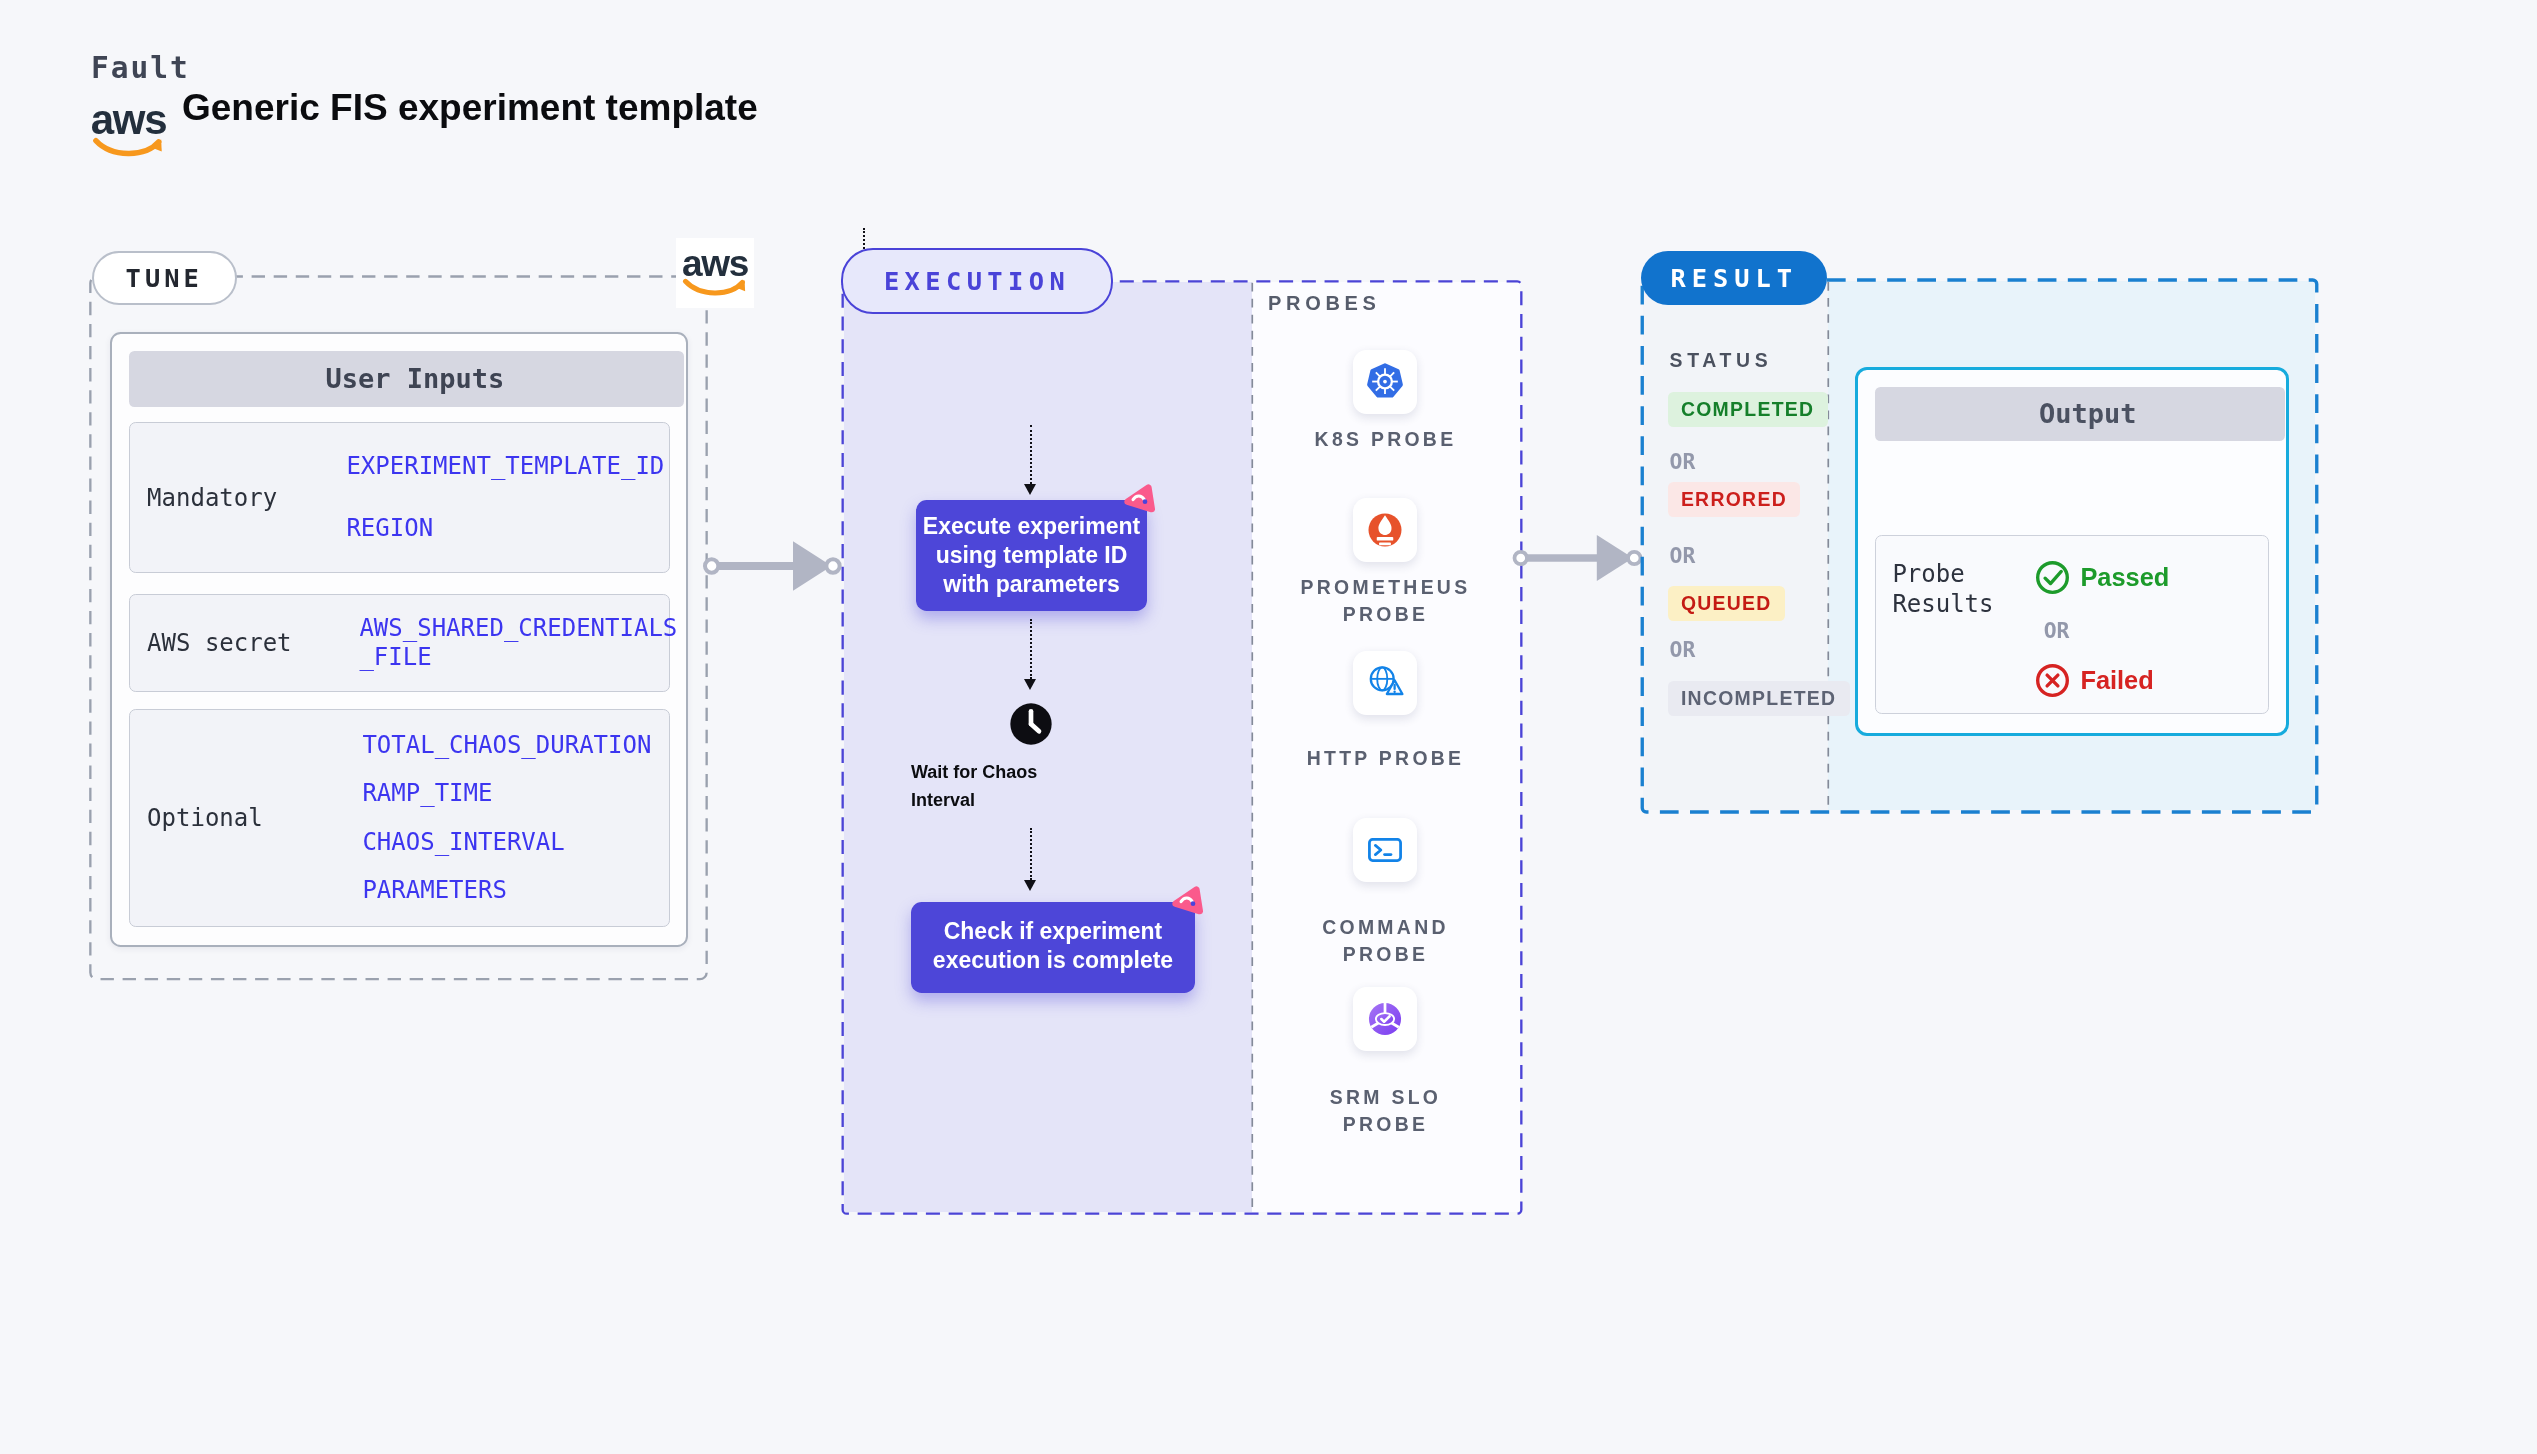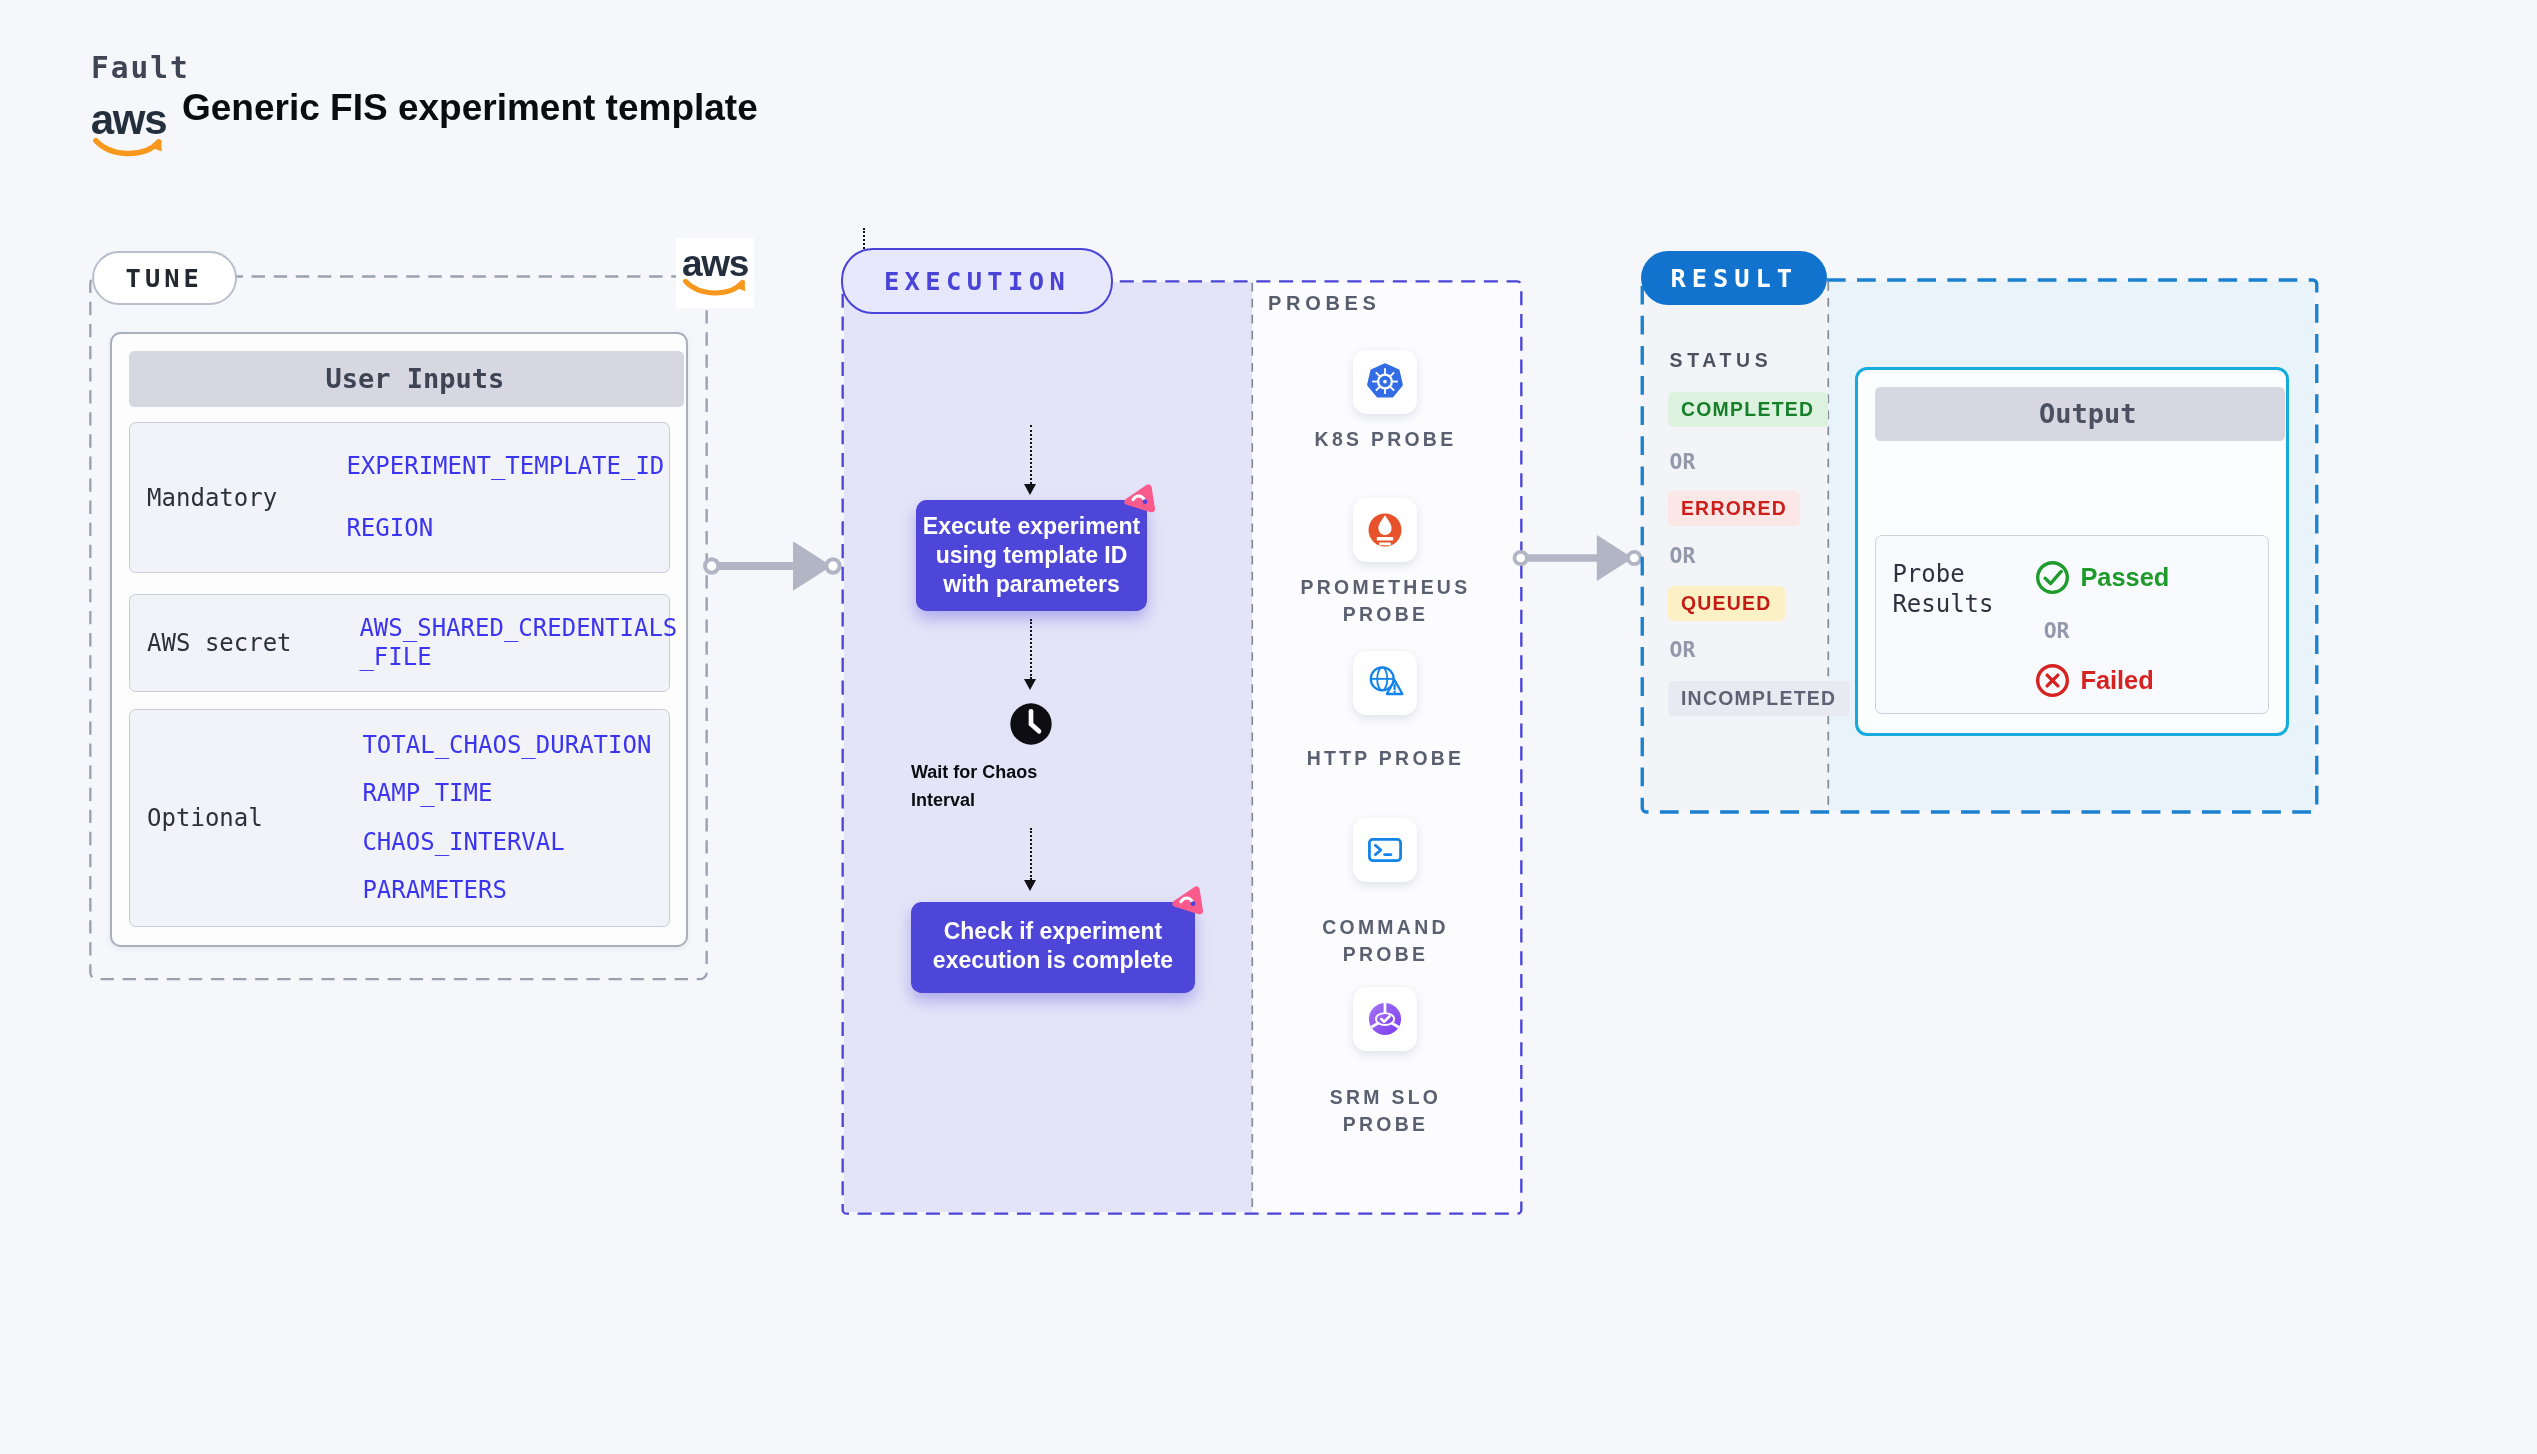--- a/index.html
+++ b/index.html
@@ -326,21 +326,21 @@
     <svg class="abs" style="left:0;top:27px;" width="679" height="536" viewBox="0 0 1014 801">
       <rect x="3" y="3" width="1008" height="795" rx="6" fill="none" stroke="#1a80d0" stroke-width="5" stroke-dasharray="28 17"></rect>
       <line x1="281" y1="6" x2="281" y2="795" stroke="#848a99" stroke-width="2.5" stroke-dasharray="13 11"></line>
     </svg>
     <div class="abs pill result-pill mono">RESULT</div>
 
     <div class="abs status-label">STATUS</div>
 
     <span class="badge" style="top: 141px; background: rgb(221, 242, 222); color: rgb(21, 127, 42);">COMPLETED</span>
     <span class="or-text" style="left:29.5px;top:198px;">OR</span>
-    <span class="badge" style="top: 240px; background: rgb(251, 231, 230); color: rgb(204, 31, 28);">ERRORED</span>
+    <span class="badge" style="top: 231px; background: rgb(251, 231, 230); color: rgb(204, 31, 28);">ERRORED</span>
     <span class="or-text" style="left:29.5px;top:292px;">OR</span>
     <span class="badge" style="top: 335px; background: rgb(252, 240, 197); color: rgb(196, 27, 20);">QUEUED</span>
     <span class="or-text" style="left:29.5px;top:386px;">OR</span>
     <span class="badge" style="top: 430px; background: rgb(233, 234, 241); color: rgb(93, 99, 116);">INCOMPLETED</span>
 
     <div class="abs output-box">
       <div class="abs grayhead output-header">Output</div>
 
 
       <div class="abs orow orow-probe">

